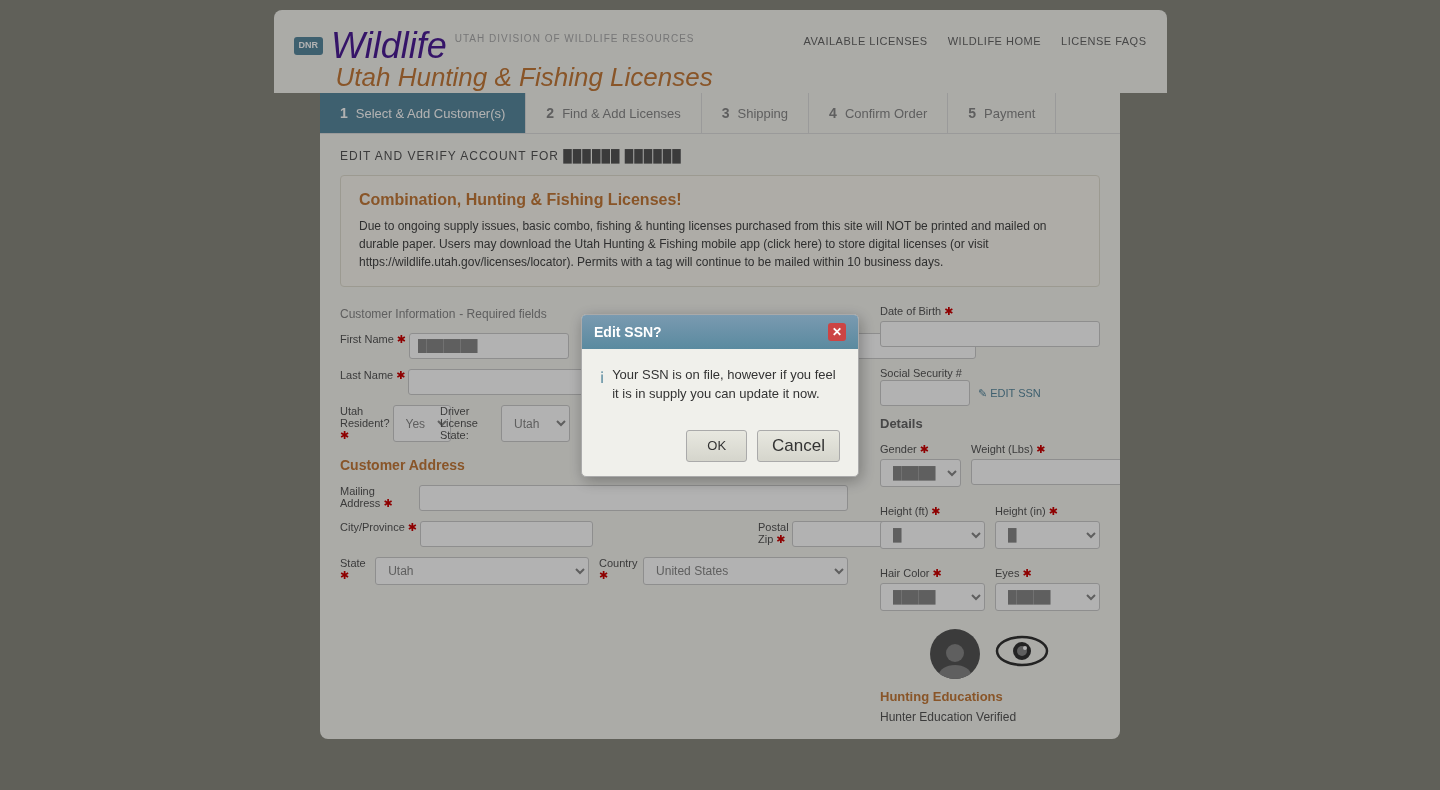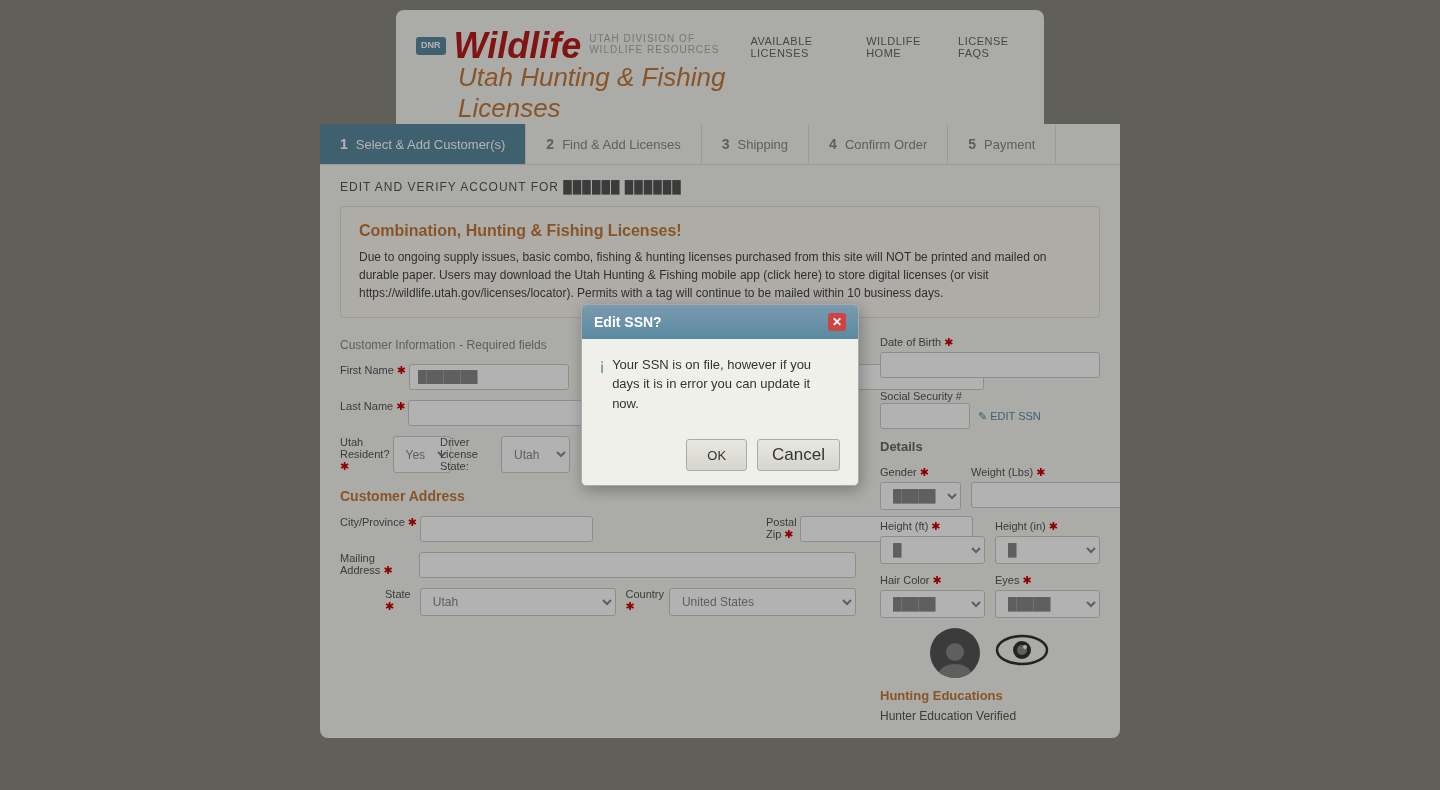--- a/index.html
+++ b/index.html
@@ -13,21 +13,21 @@
     
     .header-wrapper {
       background-color: #8a8a80;
       padding: 10px 0 0 0;
       display: flex;
       justify-content: center;
     }
     .header-card {
       background-color: #f5f5f0;
       border-radius: 8px 8px 0 0;
-      width: 648px;
+      width: 893px;
       padding: 15px 20px 0 20px;
       display: flex;
       align-items: center;
       justify-content: space-between;
     }
     .logo-area {
       display: flex;
       align-items: center;
       gap: 10px;
     }
@@ -123,21 +123,21 @@
     }
     .info-box-text {
       font-size: 12px;
       color: #444;
       line-height: 1.5;
     }
 
     
     .form-container {
       display: flex;
-      gap: 24px;
+      gap: 32px;
     }
     .form-left { flex: 1; }
     .form-right { width: 220px; }
 
     .section-title {
       color: #c47a3a;
       font-size: 14px;
       font-weight: bold;
       margin-bottom: 12px;
     }
@@ -201,21 +201,21 @@
     
     .physical-title {
       color: #666;
       font-size: 13px;
       font-weight: bold;
       margin-bottom: 12px;
     }
     .right-field-group {
       display: flex;
       gap: 10px;
-      margin-bottom: 10px;
+      margin-bottom: 18px;
     }
     .right-field {
       display: flex;
       flex-direction: column;
       gap: 3px;
       flex: 1;
     }
     .right-field input, .right-field select {
       padding: 5px 8px;
       border: 1px solid #ccc;
@@ -330,21 +330,21 @@
   </style>
 </head>
 <body>
 
 <div class="header-wrapper">
   <div class="header-card">
     <div class="logo-area">
       <div style="display:flex;flex-direction:column;">
         <div style="display:flex;align-items:center;gap:8px;">
           <div class="logo-icon">DNR</div>
-          <span style="font-size:36px;font-weight:bold;color:#b91c1c;font-style:italic;text-align:center;">Wildlife</span>
+          <span style="font-size:36px;font-weight:normal;color:#4c1d95;font-style:italic;text-align:center;">Wildlife</span>
           <span style="font-size:10px;color:#aaa;letter-spacing:1px;text-transform:uppercase;align-self:flex-start;padding-top:8px;">UTAH DIVISION OF WILDLIFE RESOURCES</span>
         </div>
         <div style="font-size:26px;color:#c47a3a;font-style:italic;font-weight:300;margin-top:-5px;margin-left:42px;">Utah Hunting &amp; Fishing Licenses</div>
       </div>
     </div>
     <div class="nav-links">
       <a class="nav-link">AVAILABLE LICENSES</a>
       <a class="nav-link">WILDLIFE HOME</a>
       <a class="nav-link">LICENSE FAQS</a>
     </div>
@@ -429,47 +429,47 @@
               <label class="field-label">Driver License State:</label>
               <select>
                 <option>Utah</option>
                 <option>Other</option>
               </select>
             </div>
           </div>
 
           <div class="address-section">
             <div class="section-title">Customer Address</div>
+
+            <div class="field-group">
+              <div class="field" style="flex:1;">
+                <label class="field-label">
+                  <span>Mailing Address</span> <span class="required-star">✱</span>
+                </label>
+                <input type="text" style="width: 100%;">
+              </div>
+            </div>
 
             <div class="field-group">
               <div class="field" style="flex:1;">
                 <label class="field-label">
                   <span>City/Province</span> <span class="required-star">✱</span>
                 </label>
                 <input type="text" style="">
               </div>
               <div class="field" style="max-width:90px;">
                 <label class="field-label">
                   <span>Postal Zip</span> <span class="required-star">✱</span>
                 </label>
                 <input type="text" style="">
               </div>
             </div>
 
             <div class="field-group">
               <div class="field" style="flex:1;">
-                <label class="field-label">
-                  <span>Mailing Address</span> <span class="required-star">✱</span>
-                </label>
-                <input type="text" style="width: 100%;">
-              </div>
-            </div>
-
-            <div class="field-group">
-              <div class="field" style="flex:1;margin-left:45px;">
                 <label class="field-label">
                   <span>State</span> <span class="required-star">✱</span>
                 </label>
                 <select style="width:100%;">
                   <option>Utah</option>
                   <option>Other</option>
                 </select>
               </div>
               <div class="field" style="flex:1;">
                 <label class="field-label">
@@ -598,20 +598,20 @@
 </div>
 
 <div class="modal-overlay">
   <div class="modal">
     <div class="modal-header">
       <span>Edit SSN?</span>
       <button class="modal-close">✕</button>
     </div>
     <div class="modal-body">
       <span class="info-icon">ℹ</span>
-      <span>Your SSN is on file, however if you days it is in error you can update it now.</span>
+      <span>Your SSN is on file, however if you feel it is in supply you can update it now.</span>
     </div>
     <div class="modal-footer">
       <button class="btn-ok">OK</button>
       <button class="btn-cancel">Cancel</button>
     </div>
   </div>
 </div>
 
 </body></html>

